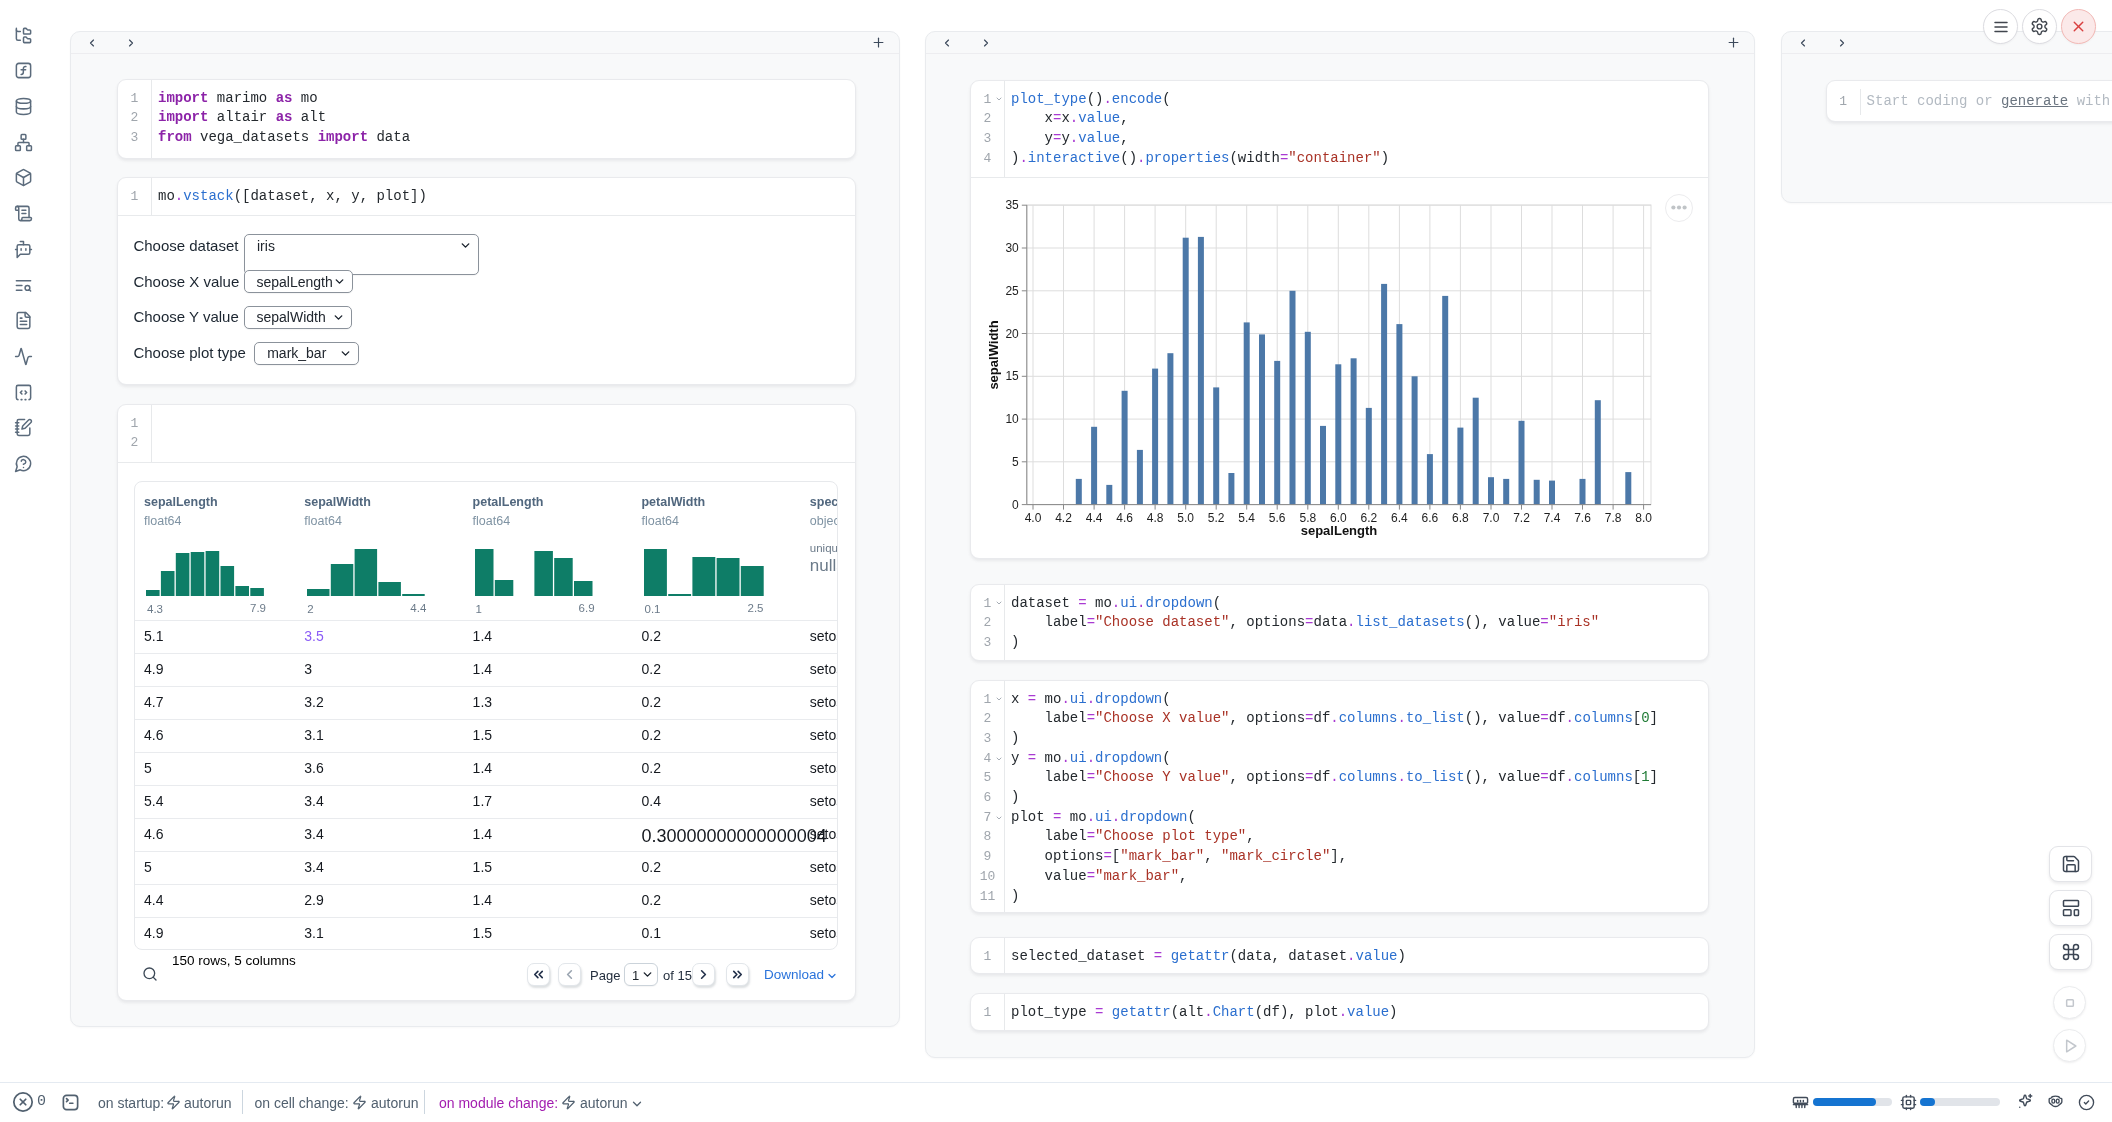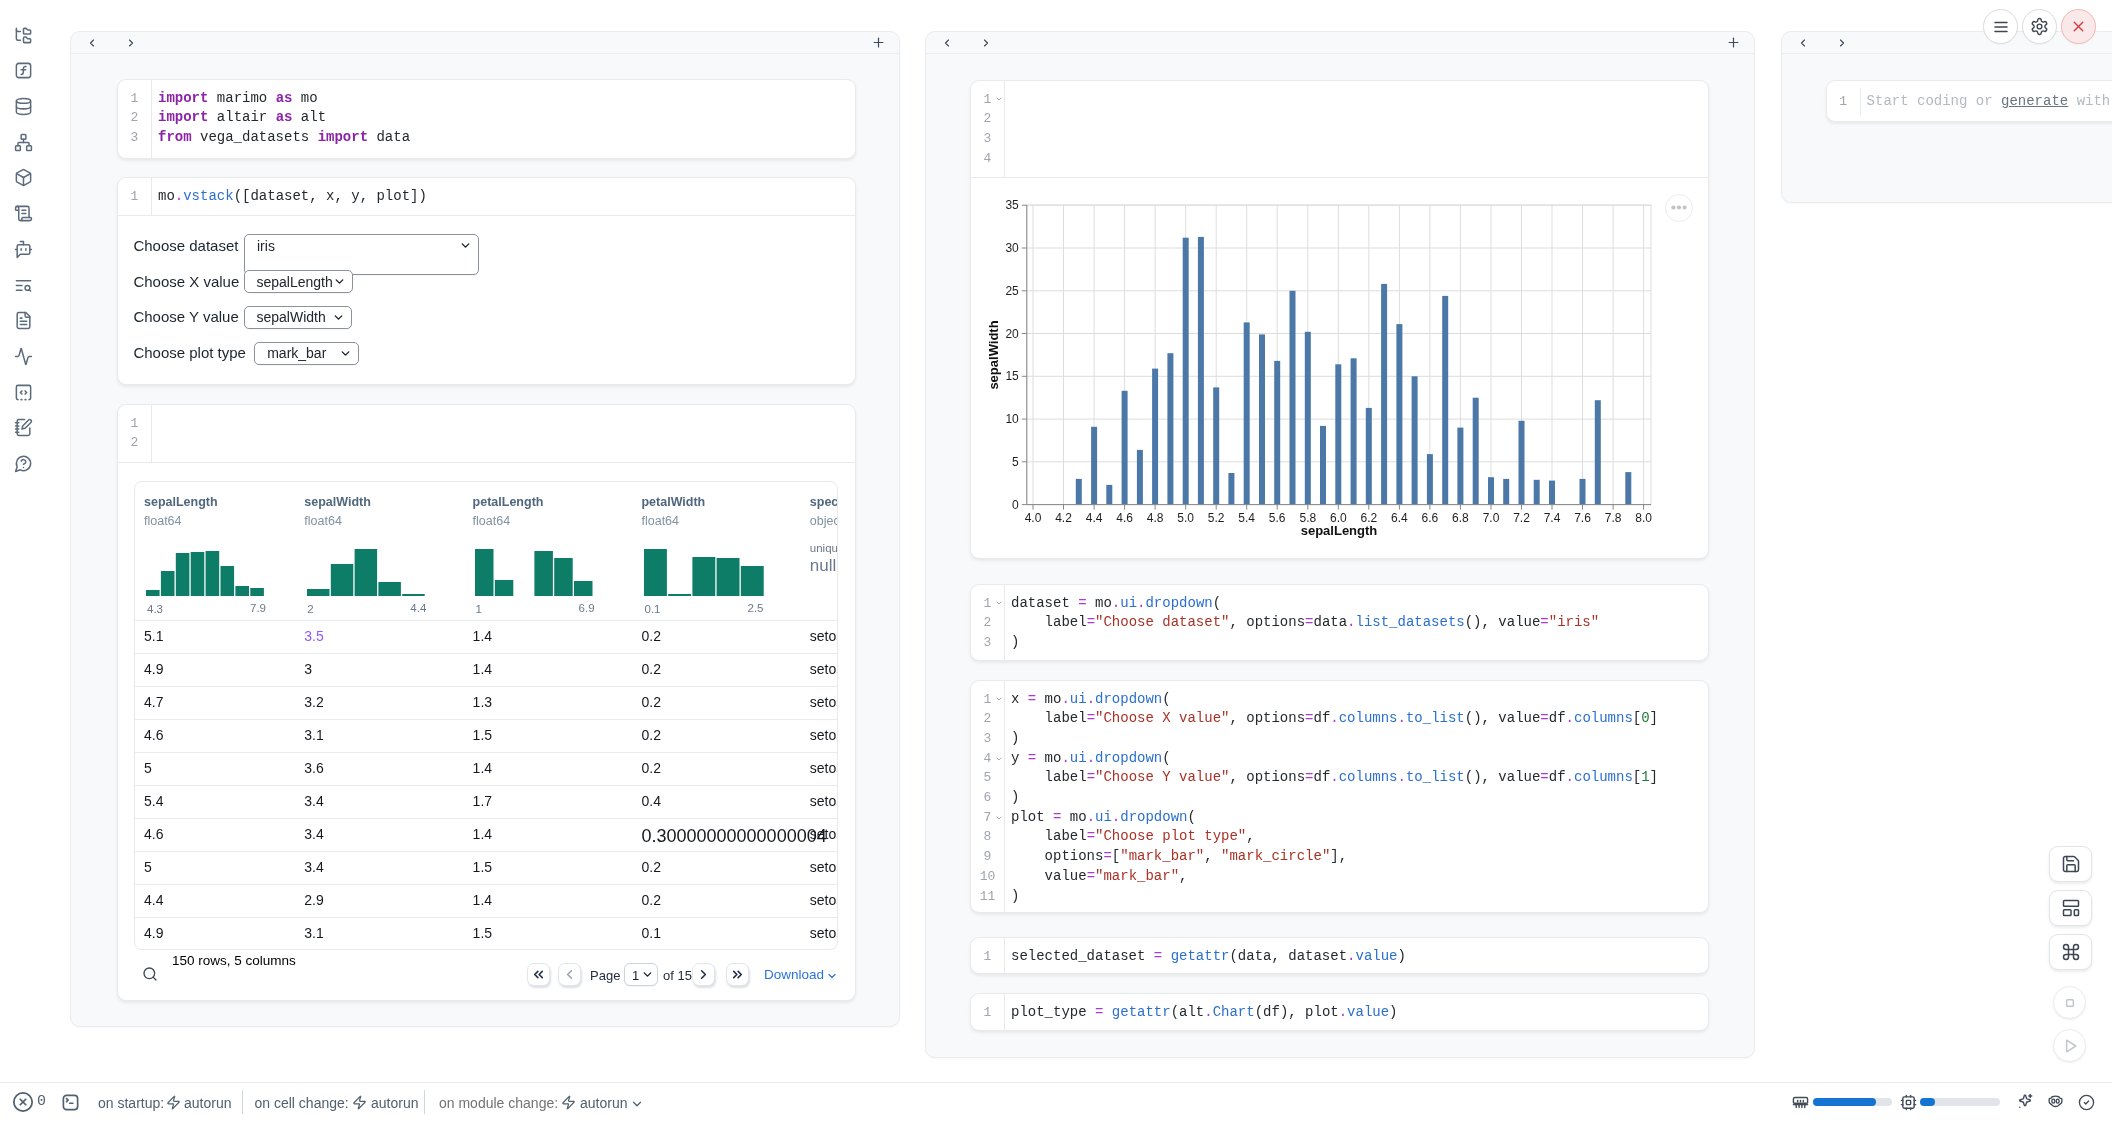--- a/index.html
+++ b/index.html
@@ -424,20 +424,24 @@
 <div class="nums" style="top:8.5px">1
 2
 3
 4</div>
       <div class="vl"></div>
       <span class="colch" style="left:24px;top:14px">
         <svg width="8" height="8" viewBox="0 0 24 24" fill="none" stroke="#a7adb5" stroke-width="3" stroke-linecap="round" stroke-linejoin="round">
           <path d="m6 9 6 6 6-6"></path>
         </svg>
       </span>
+<pre><i class="f">plot_type</i>()<i class="o">.</i><i class="f">encode</i>(
+    x<i class="o">=</i>x<i class="o">.</i><i class="f">value</i>,
+    y<i class="o">=</i>y<i class="o">.</i><i class="f">value</i>,
+)<i class="o">.</i><i class="f">interactive</i>()<i class="o">.</i><i class="f">properties</i>(width<i class="o">=</i><i class="s">"container"</i>)</pre>
 </div>
     <div class="outdiv">
       <div style="position:relative;height:383px">
         <svg width="739" height="383" viewBox="0 0 739 383" font-family="Liberation Sans,sans-serif">
           <line x1="62.0" y1="27.0" x2="62.0" y2="326.6" stroke="#ddd" stroke-width="1"></line>
           <line x1="92.5" y1="27.0" x2="92.5" y2="326.6" stroke="#ddd" stroke-width="1"></line>
           <line x1="123.1" y1="27.0" x2="123.1" y2="326.6" stroke="#ddd" stroke-width="1"></line>
           <line x1="153.6" y1="27.0" x2="153.6" y2="326.6" stroke="#ddd" stroke-width="1"></line>
           <line x1="184.1" y1="27.0" x2="184.1" y2="326.6" stroke="#ddd" stroke-width="1"></line>
           <line x1="214.7" y1="27.0" x2="214.7" y2="326.6" stroke="#ddd" stroke-width="1"></line>
@@ -725,21 +729,21 @@
 <div class="abs" style="left:184px;top:1094.5px;font-size:14px;color:#51606f">autorun</div>
 <div class="abs" style="left:242px;top:1090px;width:1px;height:24px;background:#ccd6df"></div>
 <div class="abs" style="left:254.5px;top:1094.5px;font-size:14px;color:#51606f">on cell change:</div>
 <div class="abs" style="left:352px;top:1095px">
     <svg width="15" height="15" viewBox="0 0 24 24" fill="none" stroke="#51606f" stroke-width="2" stroke-linecap="round" stroke-linejoin="round">
       <path d="M4 14a1 1 0 0 1-.78-1.63l9.9-10.2a.5.5 0 0 1 .86.46l-1.92 6.02A1 1 0 0 0 13 10h7a1 1 0 0 1 .78 1.63l-9.9 10.2a.5.5 0 0 1-.86-.46l1.92-6.02A1 1 0 0 0 11 14z"></path>
     </svg>
   </div>
 <div class="abs" style="left:371px;top:1094.5px;font-size:14px;color:#51606f">autorun</div>
 <div class="abs" style="left:424px;top:1090px;width:1px;height:24px;background:#ccd6df"></div>
-<div class="abs" style="left:439px;top:1094.5px;font-size:14px;color:#737373">on module change:</div>
+<div class="abs" style="left:439px;top:1094.5px;font-size:14px;color:#a21caf">on module change:</div>
 <div class="abs" style="left:561px;top:1095px">
     <svg width="15" height="15" viewBox="0 0 24 24" fill="none" stroke="#51606f" stroke-width="2" stroke-linecap="round" stroke-linejoin="round">
       <path d="M4 14a1 1 0 0 1-.78-1.63l9.9-10.2a.5.5 0 0 1 .86.46l-1.92 6.02A1 1 0 0 0 13 10h7a1 1 0 0 1 .78 1.63l-9.9 10.2a.5.5 0 0 1-.86-.46l1.92-6.02A1 1 0 0 0 11 14z"></path>
     </svg>
   </div>
 <div class="abs" style="left:580px;top:1094.5px;font-size:14px;color:#51606f">autorun</div>
 <div class="abs" style="left:630px;top:1097px">
     <svg width="14" height="14" viewBox="0 0 24 24" fill="none" stroke="#51606f" stroke-width="2.2" stroke-linecap="round" stroke-linejoin="round">
       <path d="m6 9 6 6 6-6"></path>
     </svg>

